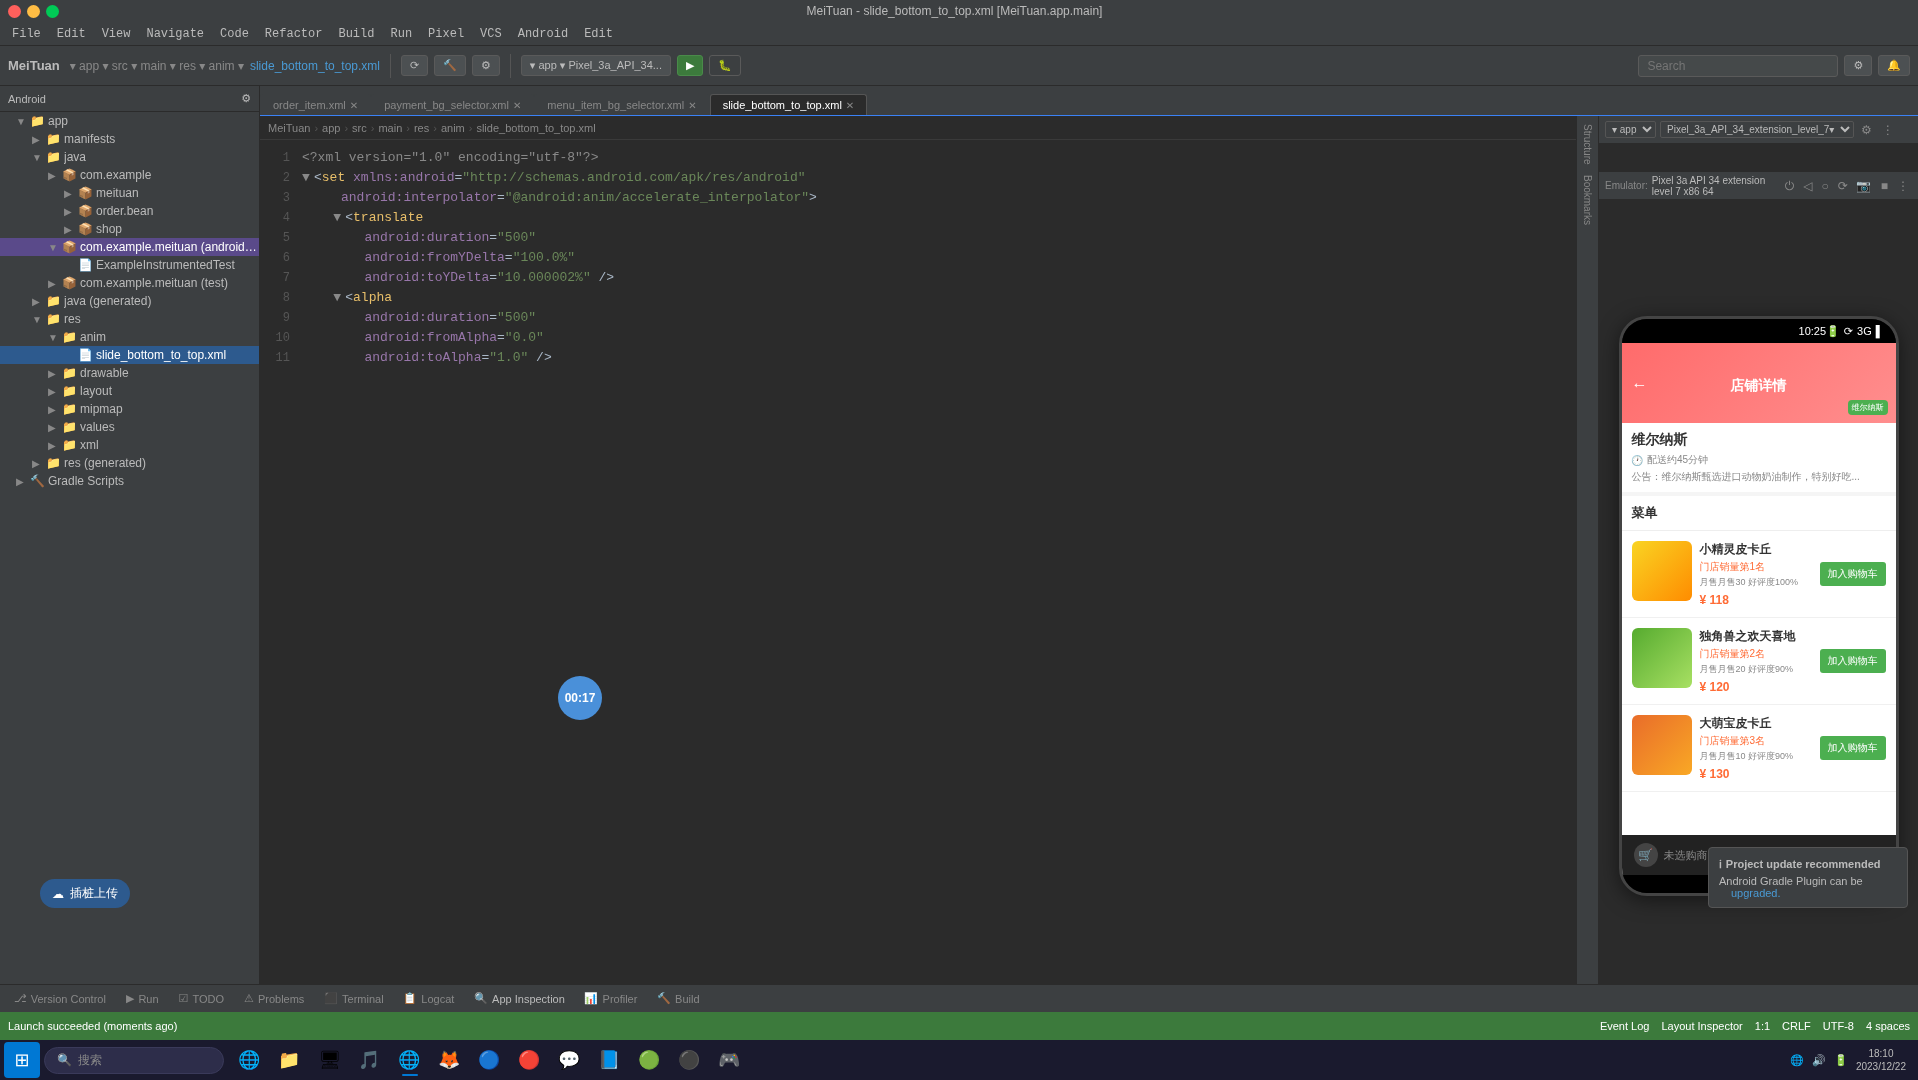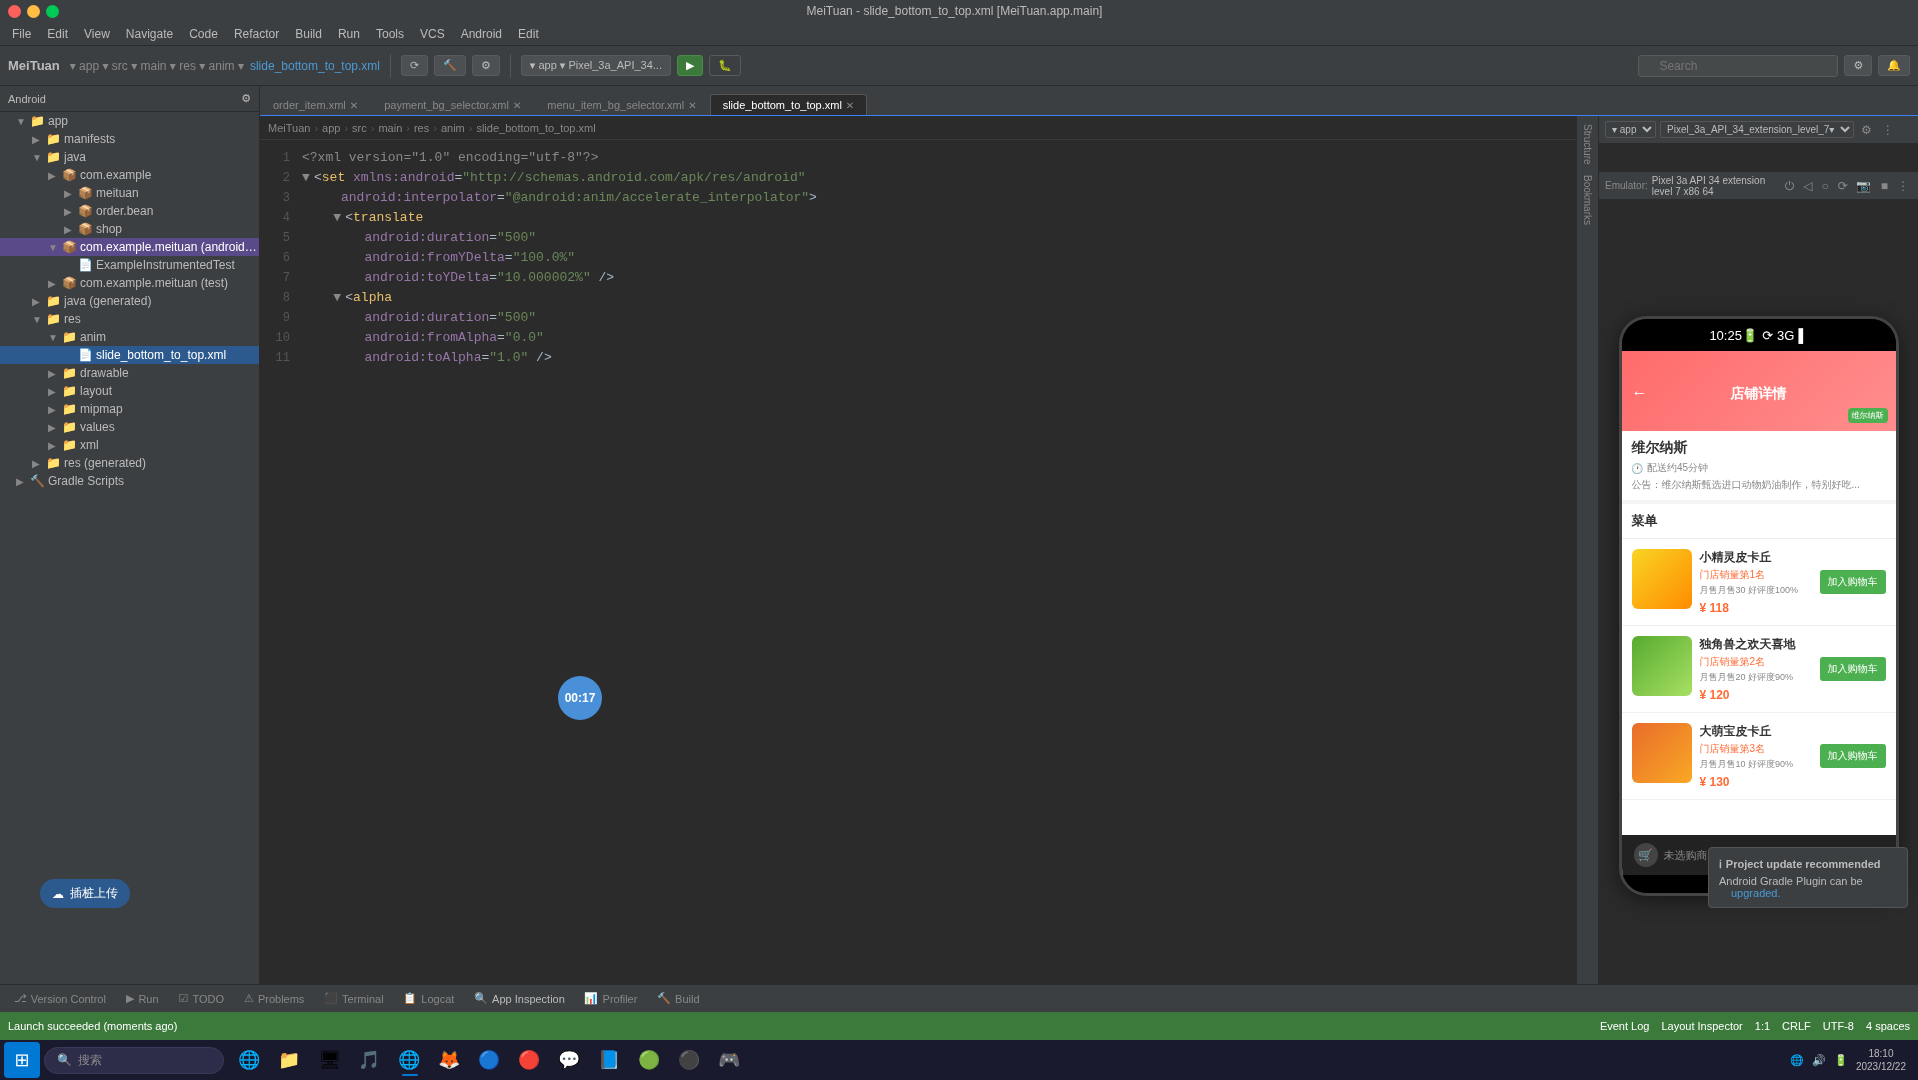--- a/index.html
+++ b/index.html
@@ -40,20 +40,21 @@
       padding: 0 4px;
       color: #bbbbbb;
       font-size: 12px;
       flex-shrink: 0;
       border-bottom: 1px solid #2b2b2b;
     }
     .menu-item {
       padding: 2px 8px;
       cursor: pointer;
       border-radius: 3px;
+      font-family: Liberation Mono, monospace;
     }
 
     
     #toolbar {
       height: 40px;
       background: #3c3f41;
       display: flex;
       align-items: center;
       padding: 0 8px;
       gap: 6px;
@@ -84,21 +85,21 @@
     .debug-btn {
       background: #3c3f41;
       border-color: #5a5a5a;
       color: #bbbbbb;
     }
     .toolbar-spacer { flex: 1; }
     .toolbar-search {
       background: #45494a;
       border: 1px solid #5a5a5a;
       border-radius: 3px;
-      padding: 3px 20px;
+      padding: 3px 8px;
       color: #bbbbbb;
       font-size: 12px;
       width: 200px;
     }
 
     
     #main-layout {
       flex: 1;
       display: flex;
       overflow: hidden;
@@ -309,24 +310,24 @@
       flex-direction: column;
       overflow: hidden;
       position: relative;
       box-shadow: 0 4px 20px rgba(0,0,0,0.5);
     }
     .phone-status-bar {
       height: 24px;
       background: #000;
       display: flex;
       align-items: center;
-      justify-content: center;
-      padding: 16px 12px;
+      justify-content: flex-end;
+      padding: 8px 12px;
       color: white;
-      font-size: 13px;
+      font-size: 11px;
       flex-shrink: 0;
     }
     .phone-screen {
       flex: 1;
       background: #f5f5f5;
       overflow: hidden;
       display: flex;
       flex-direction: column;
     }
 
@@ -661,21 +662,21 @@
 
 <div id="menu-bar">
   <div class="menu-item">File</div>
   <div class="menu-item">Edit</div>
   <div class="menu-item">View</div>
   <div class="menu-item">Navigate</div>
   <div class="menu-item">Code</div>
   <div class="menu-item">Refactor</div>
   <div class="menu-item">Build</div>
   <div class="menu-item">Run</div>
-  <div class="menu-item">Tools</div>
+  <div class="menu-item">Pixel</div>
   <div class="menu-item">VCS</div>
   <div class="menu-item">Android</div>
   <div class="menu-item">Edit</div>
 </div>
 
 <div id="toolbar">
   <span class="project-name">MeiTuan</span>
   <span style="color:#888;font-size:12px;">▾ app ▾ src ▾ main ▾ res ▾ anim ▾</span>
   <span style="color:#4a9ad4;font-size:12px;">slide_bottom_to_top.xml</span>
   <div class="toolbar-sep"></div>

